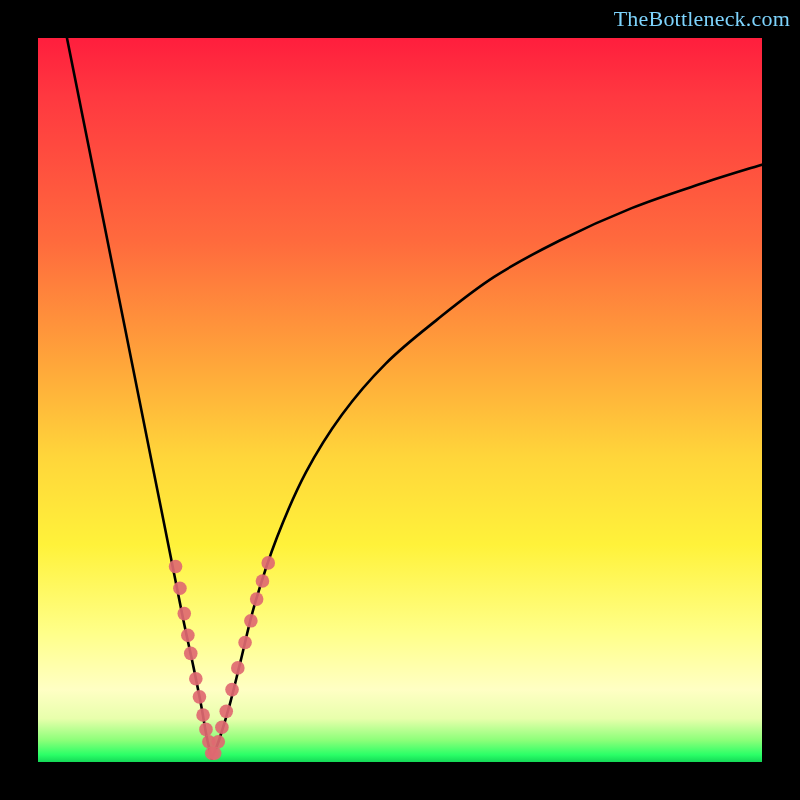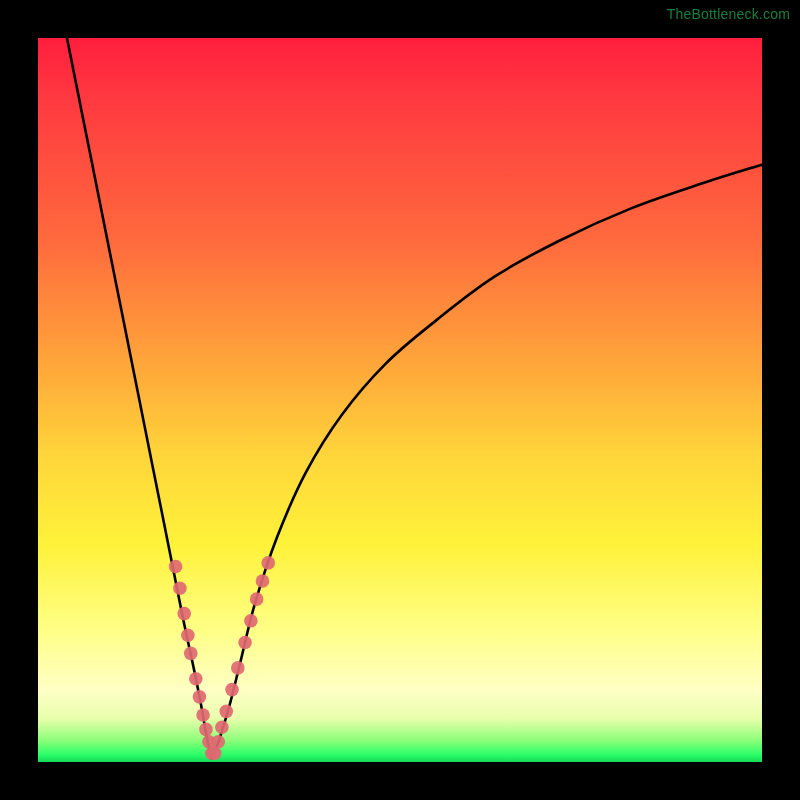--- a/index.html
+++ b/index.html
@@ -38,25 +38,26 @@
       #e8ffac 94%,
       #8cff79 97%,
       #2bff67 99%,
       #14d957 100%
     );
   }
   .watermark {
     position: absolute;
     top: 6px;
     right: 10px;
-    color: #15803d;
-    font-size: 14px;
+    color: #7dd3fc;
+    font-size: 22px;
     font-weight: 500;
     letter-spacing: 0.2px;
     user-select: none;
+    font-family: Liberation Serif, serif;
   }
   svg.curves {
     position: absolute;
     left: 0;
     top: 0;
     width: 724px;
     height: 724px;
     overflow: visible;
   }
 </style>

